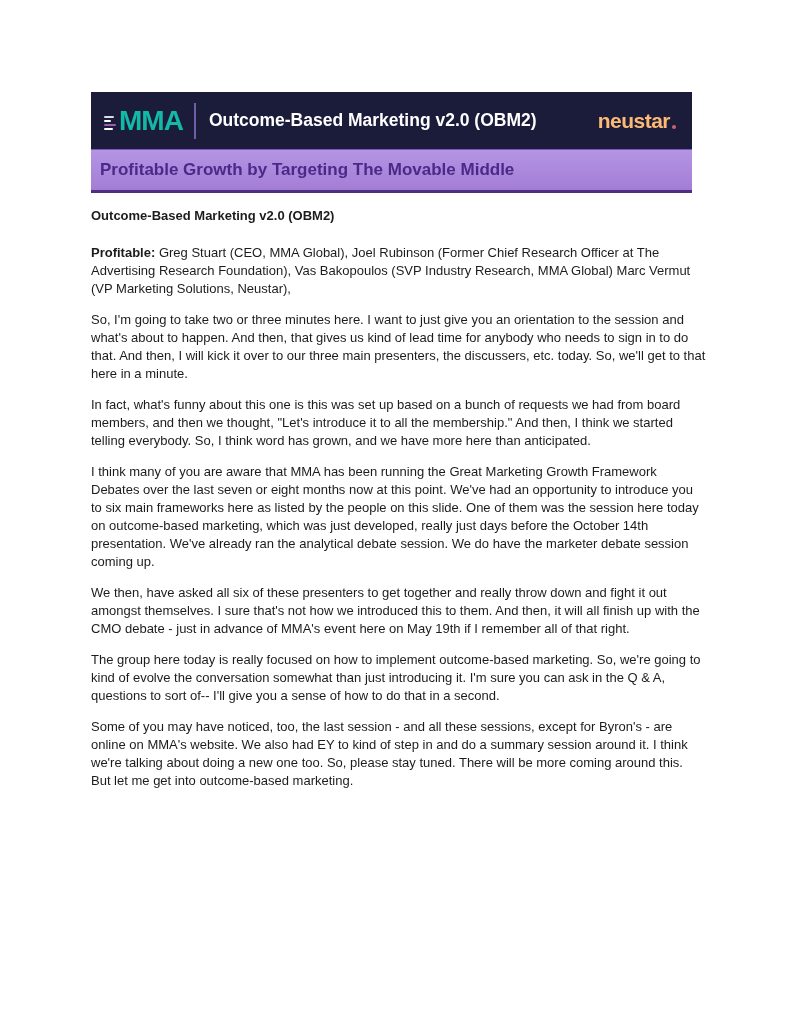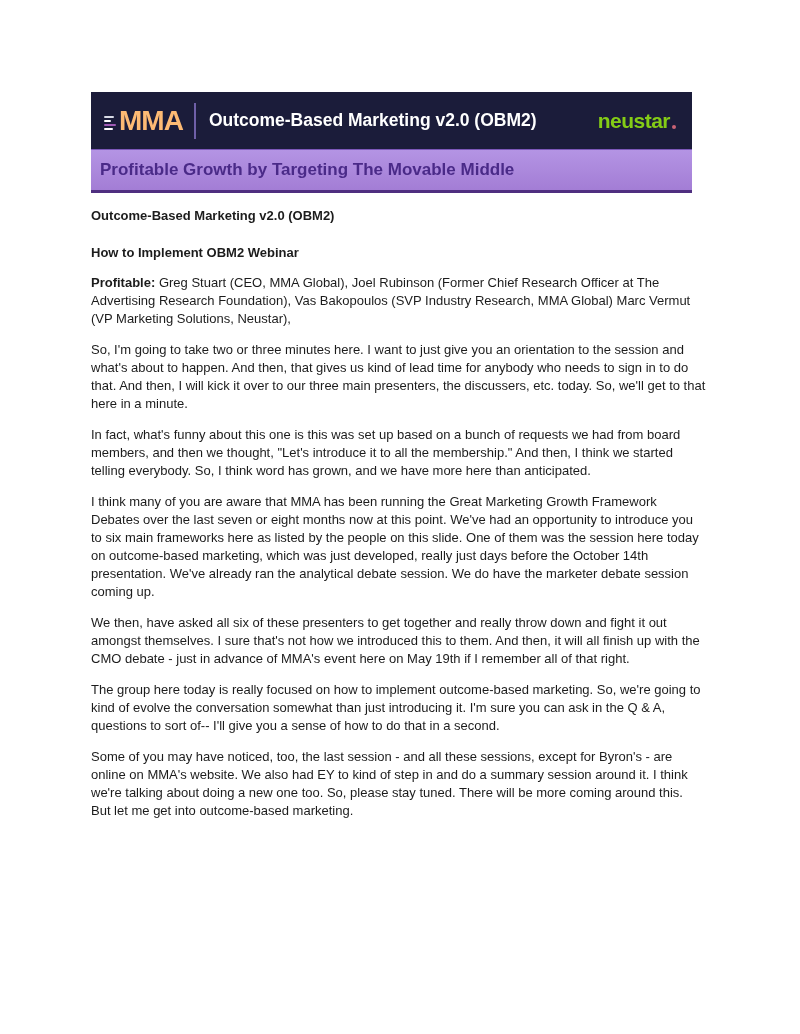--- a/index.html
+++ b/index.html
@@ -31,40 +31,40 @@
     gap:2px;
     margin:0 3px 5px 0;
     align-items:flex-start;
   }
   .logo-lines i{display:block;height:2px;border-radius:1px;}
   .logo-lines i:nth-child(1){width:10px;background:#d9dbe6;}
   .logo-lines i:nth-child(2){width:7px;background:#ffffff;}
   .logo-lines i:nth-child(3){width:12px;background:#a05bb5;}
   .logo-lines i:nth-child(4){width:9px;background:#ffffff;}
   .logo-text{
-    color:#fdba74;
+    color:#14b8a6;
     font-weight:bold;
     font-size:28px;
     line-height:1;
     letter-spacing:-1px;
   }
   .banner-divider{
     width:2px;height:36px;
     background:#6f5fa8;
     margin:0 13px 0 11px;
   }
   .banner-title{
     color:#ffffff;
     font-weight:bold;
     font-size:17.5px;
     white-space:nowrap;
   }
   .neustar{
     margin-left:auto;
-    color:#84cc16;
+    color:#fdba74;
     font-weight:bold;
     font-size:21px;
     letter-spacing:-0.5px;
     display:flex;
     align-items:baseline;
   }
   .neustar .dot{
     width:4px;height:4px;
     background:#c96274;
     border-radius:50%;
@@ -122,21 +122,20 @@
         <span class="dot"></span>
       </div>
     </div>
     <div class="banner-tagline">
       <span>Profitable Growth by Targeting The Movable Middle</span>
     </div>
   </div>
 
   <div class="content">
     <p class="h1">Outcome-Based Marketing v2.0 (OBM2)</p>
-    <p class="h2">How to Implement OBM2 Webinar</p>
     <p><strong>Profitable:</strong><span> Greg Stuart (CEO, MMA Global), Joel Rubinson (Former Chief Research Officer at The Advertising Research Foundation), Vas Bakopoulos (SVP Industry Research, MMA Global) Marc Vermut (VP Marketing Solutions, Neustar),</span></p>
 
     <p>So, I'm going to take two or three minutes here. I want to just give you an orientation to the session and what's about to happen. And then, that gives us kind of lead time for anybody who needs to sign in to do that. And then, I will kick it over to our three main presenters, the discussers, etc. today. So, we'll get to that here in a minute.</p>
     <p>In fact, what's funny about this one is this was set up based on a bunch of requests we had from board members, and then we thought, "Let's introduce it to all the membership." And then, I think we started telling everybody. So, I think word has grown, and we have more here than anticipated.</p>
     <p>I think many of you are aware that MMA has been running the Great Marketing Growth Framework Debates over the last seven or eight months now at this point. We've had an opportunity to introduce you to six main frameworks here as listed by the people on this slide. One of them was the session here today on outcome-based marketing, which was just developed, really just days before the October 14th presentation. We've already ran the analytical debate session. We do have the marketer debate session coming up.</p>
     <p>We then, have asked all six of these presenters to get together and really throw down and fight it out amongst themselves. I sure that's not how we introduced this to them. And then, it will all finish up with the CMO debate - just in advance of MMA's event here on May 19th if I remember all of that right.</p>
     <p>The group here today is really focused on how to implement outcome-based marketing. So, we're going to kind of evolve the conversation somewhat than just introducing it. I'm sure you can ask in the Q &amp; A, questions to sort of-- I'll give you a sense of how to do that in a second.</p>
     <p>Some of you may have noticed, too, the last session - and all these sessions, except for Byron's - are online on MMA's website. We also had EY to kind of step in and do a summary session around it. I think we're talking about doing a new one too. So, please stay tuned. There will be more coming around this. But let me get into outcome-based marketing.</p>
   </div>
 

